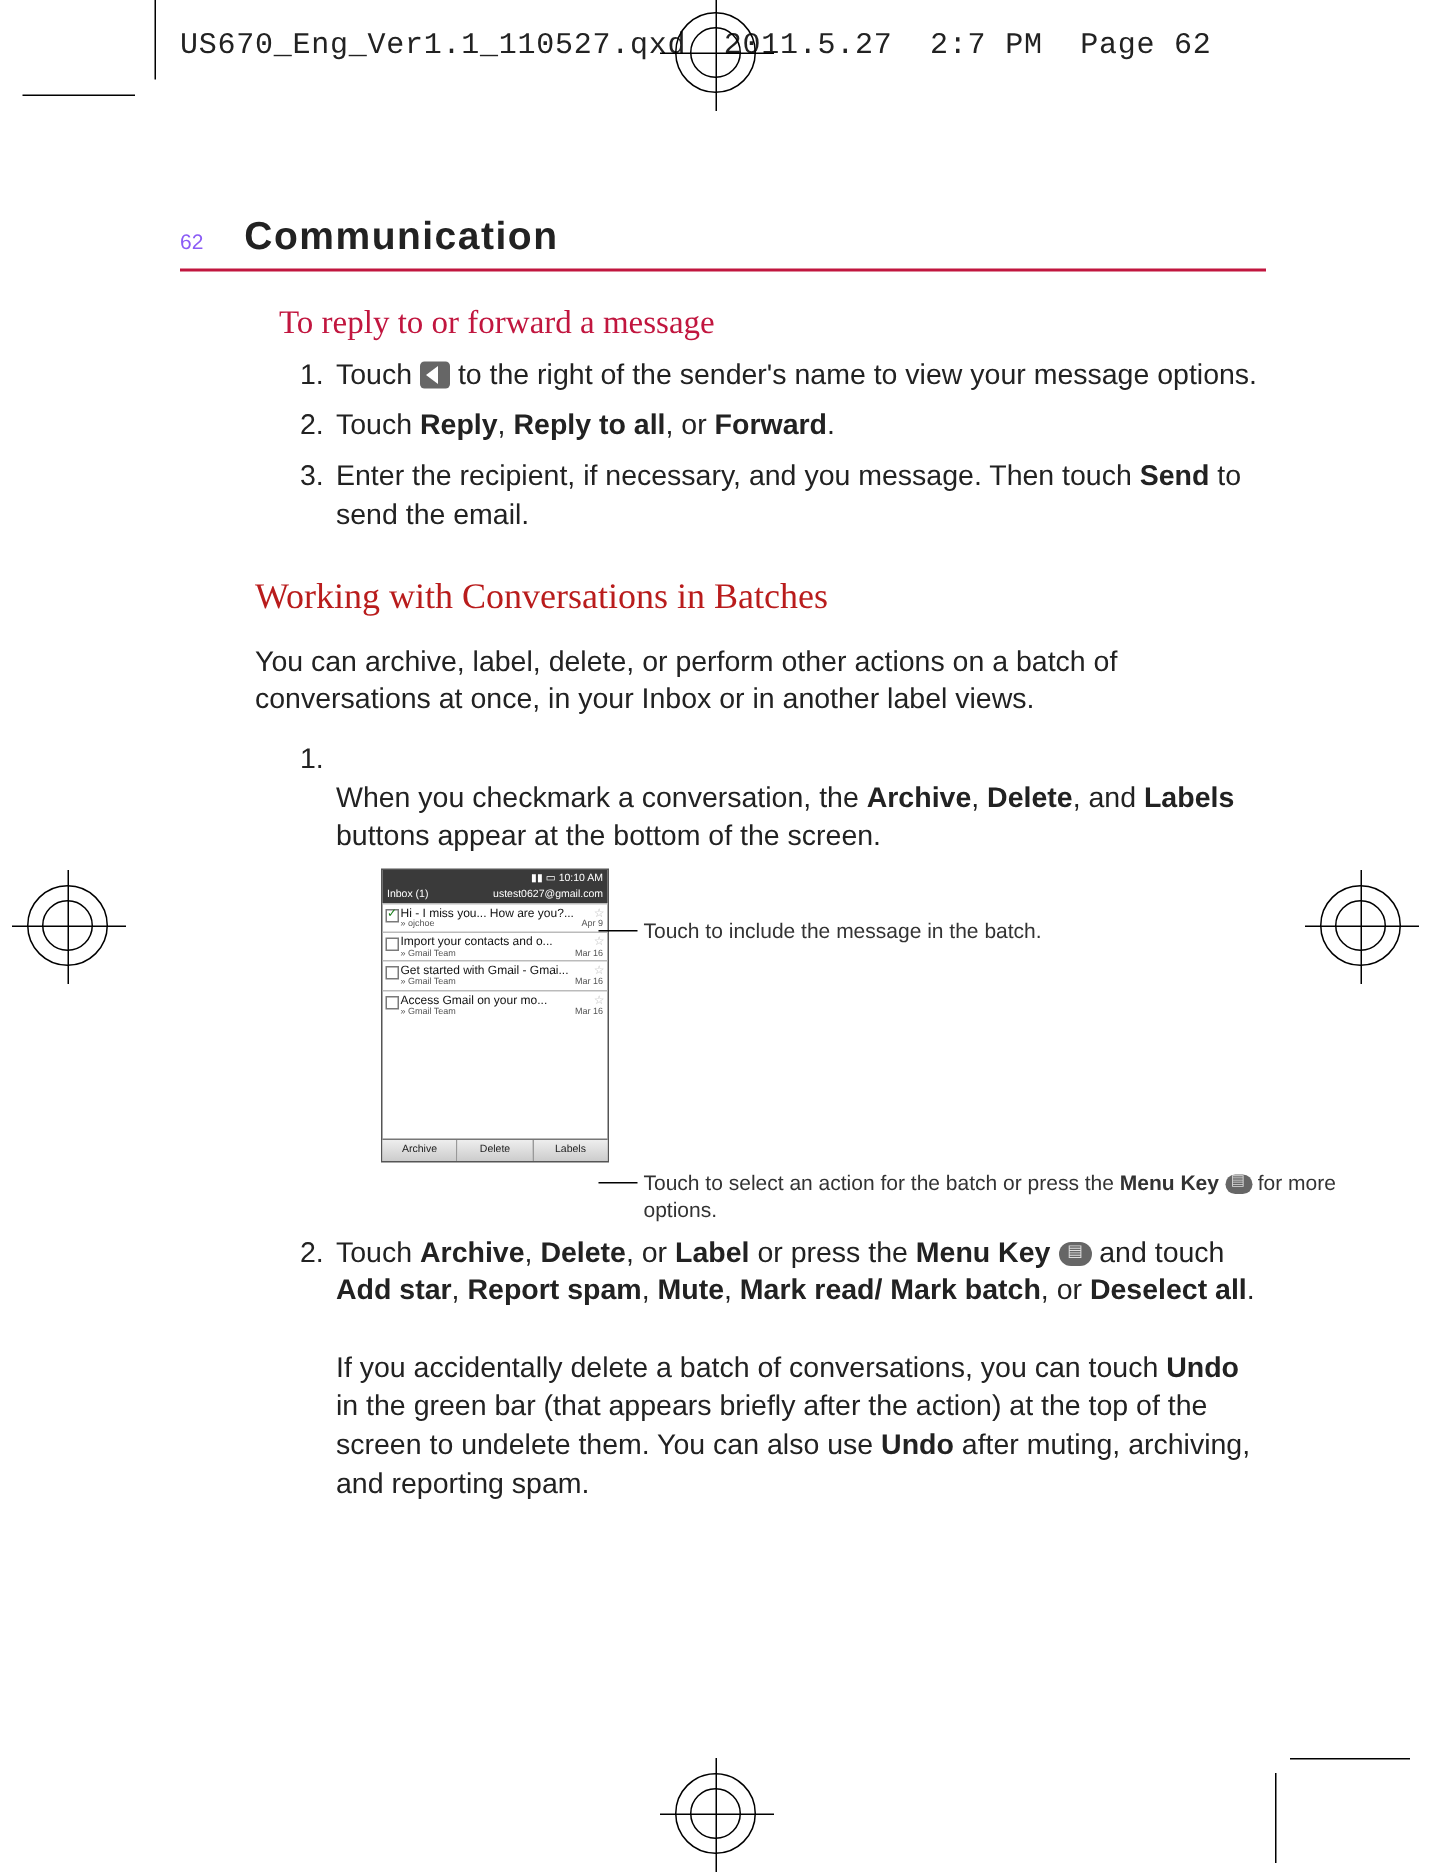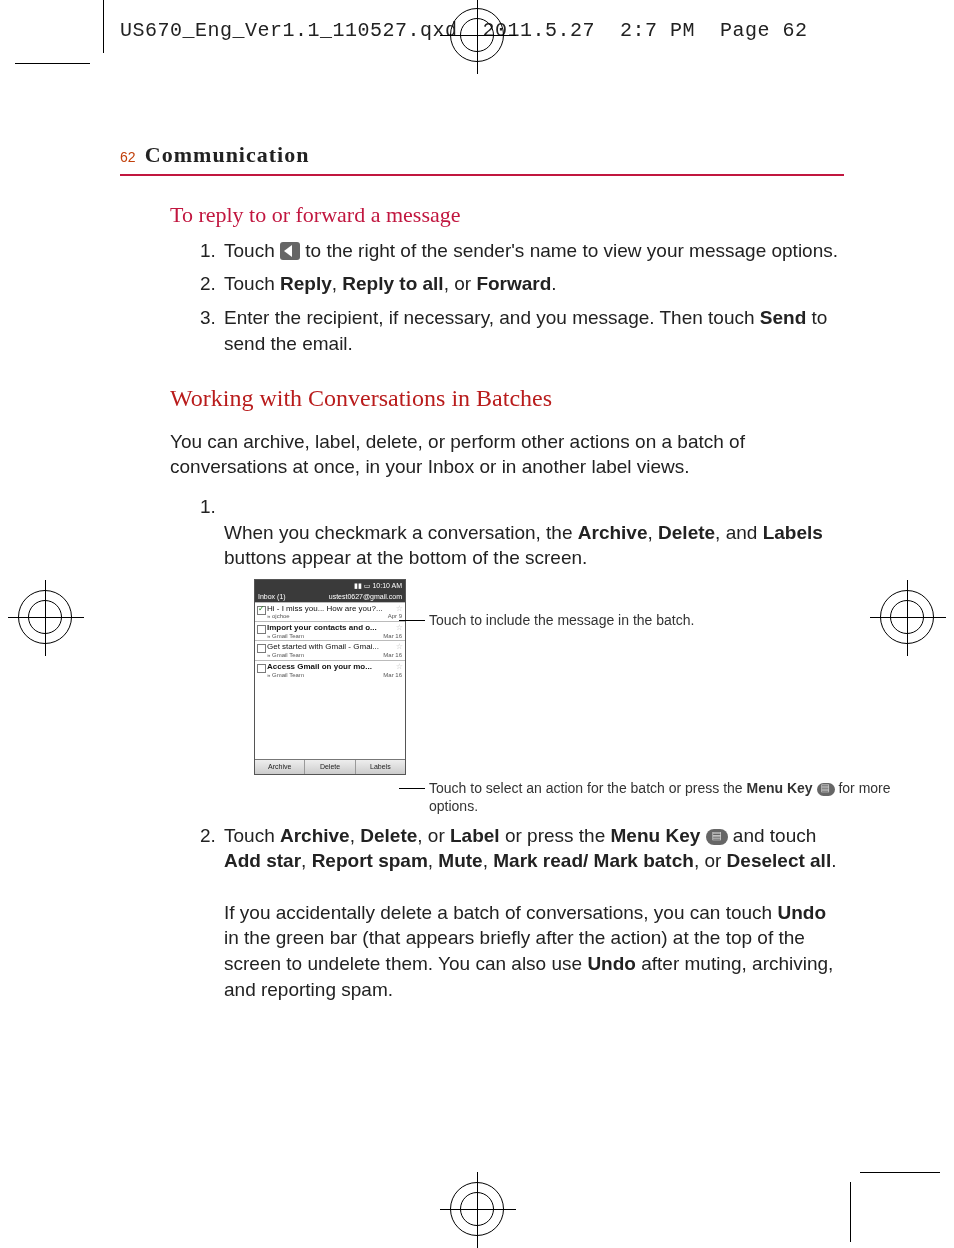--- a/index.html
+++ b/index.html
@@ -82,49 +82,49 @@
   .pagehead {
     position: absolute;
     top: 140px;
     left: 120px;
     right: 110px;
   }
   .pagehead .pn {
     display: inline-block;
     font-size: 14px;
     vertical-align: baseline;
-    color: #c2410c;
+    color: #8b5cf6;
   }
   .pagehead .section {
     display: inline-block;
-    font-family: Liberation Serif, serif;
+    font-family: Liberation Sans, sans-serif;
     font-weight: 600;
-    font-size: 22px;
+    font-size: 26px;
     letter-spacing: 1px;
-    margin-left: 4px;
+    margin-left: 22px;
   }
   .pagehead-rule {
     margin-top: 4px;
     height: 2px;
     background: #c1163f;
     width: 100%;
   }
 
   .content {
     position: absolute;
     top: 190px;
     left: 170px;
     right: 110px;
   }
   h3.red {
     color: #c1163f;
     font-family: Georgia, "Times New Roman", serif;
     font-weight: 400;
     font-size: 22px;
-    margin: 10px 0 6px 0;
+    margin: 10px 0 6px 16px;
   }
   h2.red {
     color: #b91c1c;
     font-family: Georgia, "Times New Roman", serif;
     font-weight: 400;
     font-size: 24px;
     margin: 26px 0 6px 0;
   }
   ol.steps {
     list-style: none;
@@ -189,21 +189,21 @@
     background: #fff;
   }
   .shot .row .chk.checked::after {
     content: "✓";
     position: absolute;
     top: -2px; left: 0;
     color: #1a7f1a;
     font-size: 8px;
   }
   .shot .row .subj { font-weight: 400; color: #111; }
-  .shot .row.bold .subj { font-weight: 700; }
+  .shot .row.bold .subj { font-weight: 400; }
   .shot .row .meta {
     display: flex;
     justify-content: space-between;
     color: #555;
     font-size: 6px;
   }
   .shot .row .star {
     position: absolute;
     right: 2px; top: 2px;
     color: #bbb;

